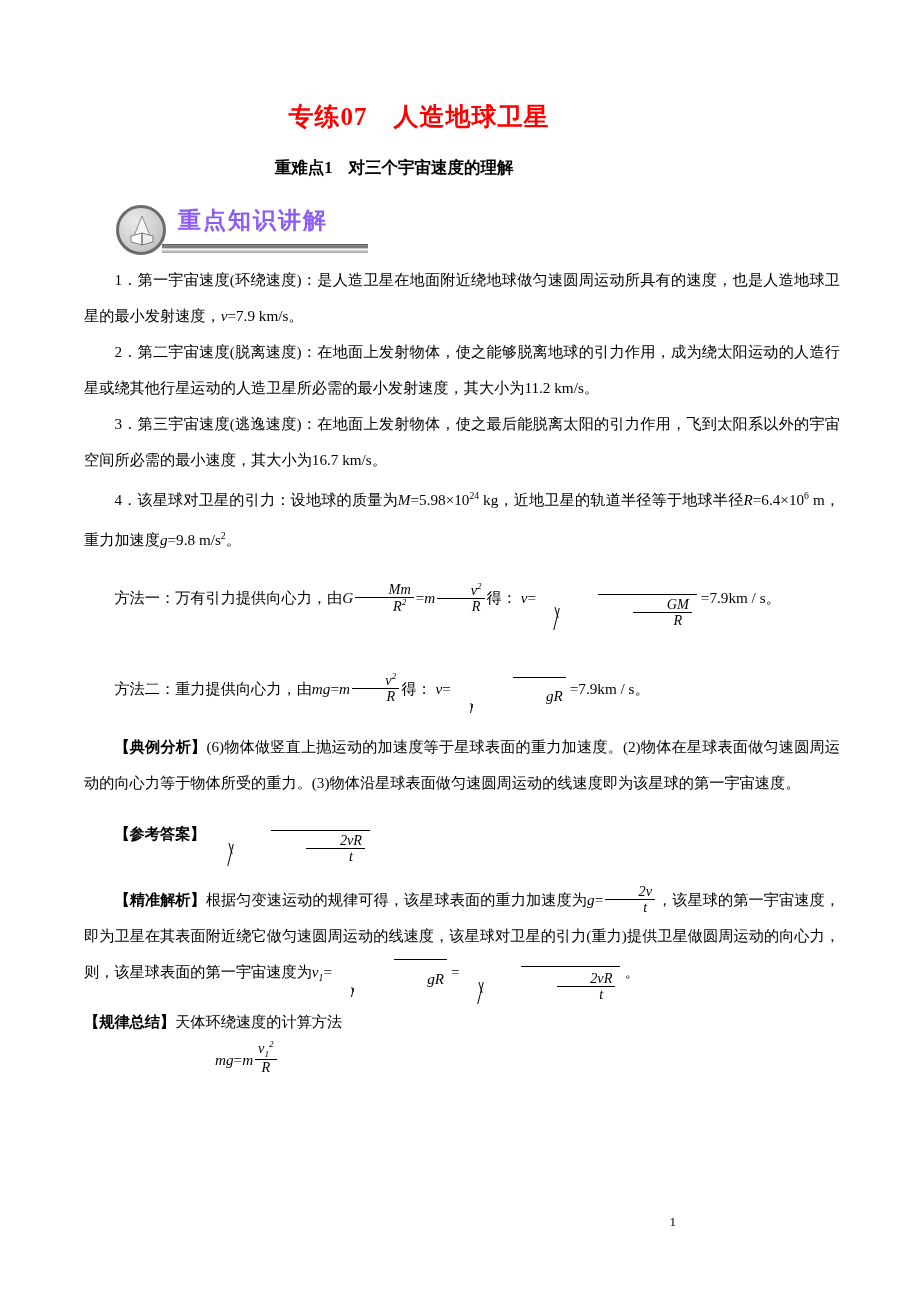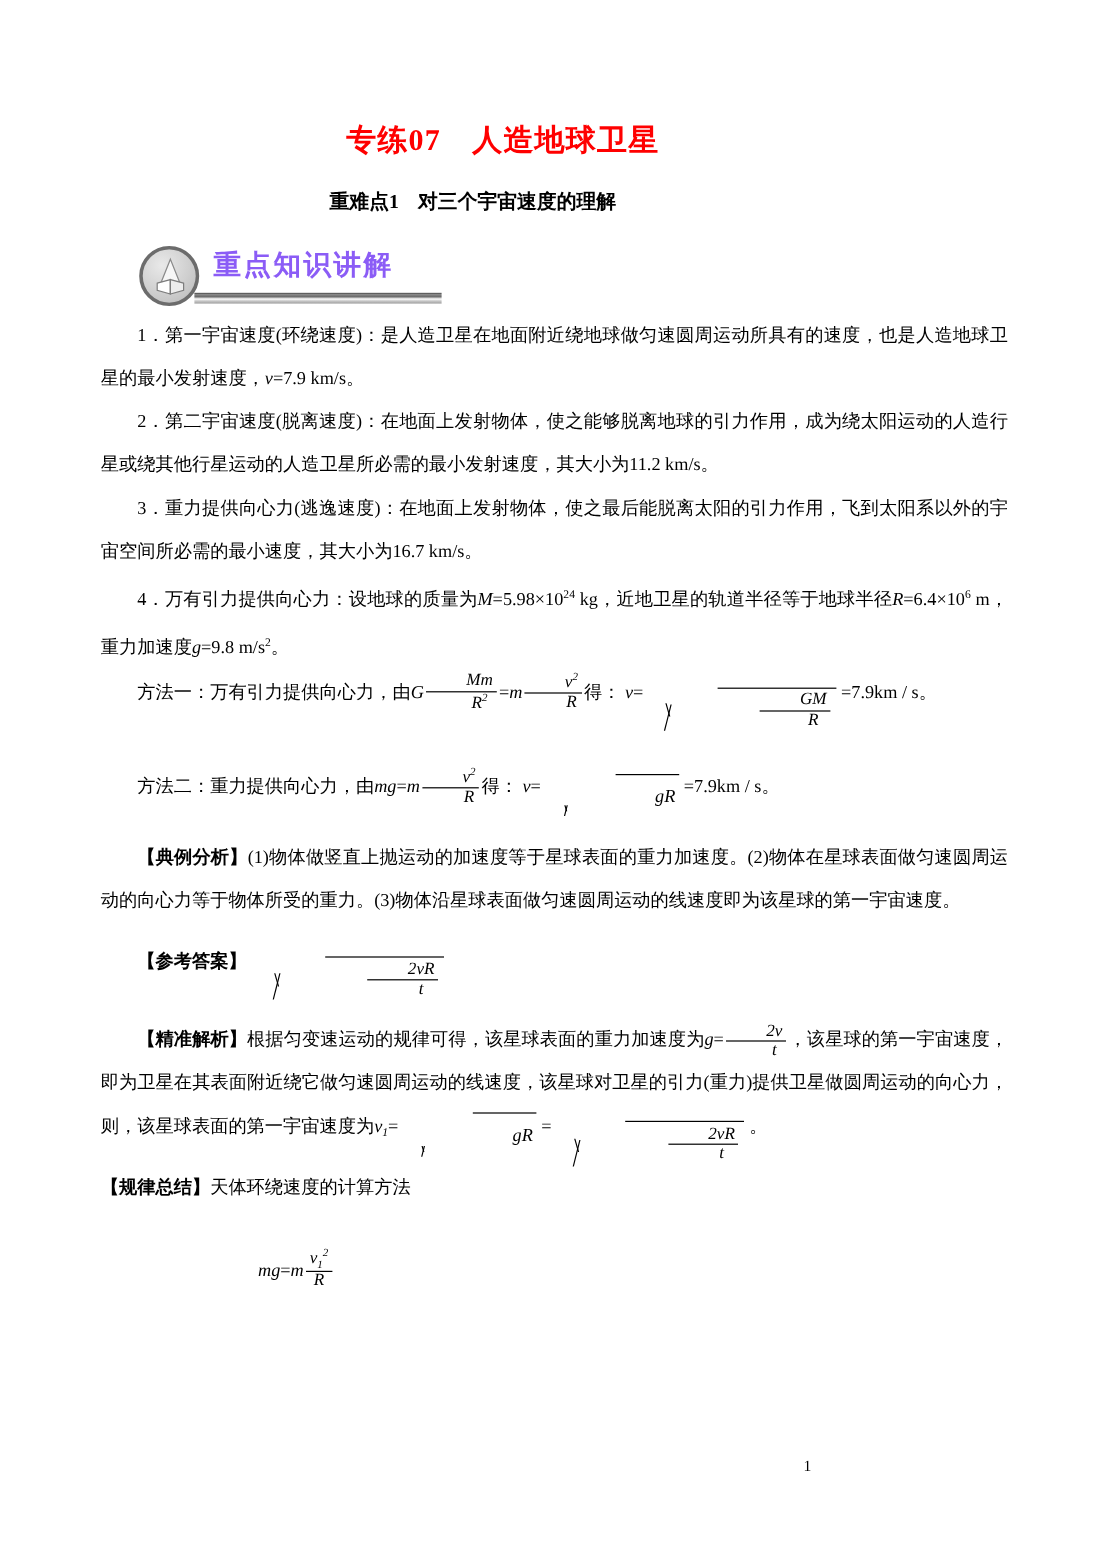--- a/index.html
+++ b/index.html
@@ -95,22 +95,22 @@
   sub { vertical-align:sub; }
 
   
   .fline {
     font-size:15.2px;
     line-height:34px;
     margin:0;
     text-indent:2em;
     white-space:nowrap;
   }
-  .fline.m1 { margin-top:2px; }
-  .fline.m2 { margin-top:30px; }
+  .fline.m1 { margin-top:23px; }
+  .fline.m2 { margin-top:42px; }
 
   
   .frac {
     display:inline-block;
     vertical-align:-0.52em;
     text-align:center;
     font-style:italic;
     margin:0 2px;
     line-height:1.08;
   }
@@ -186,34 +186,34 @@
     <div class="badge-text">重点知识讲解</div>
     <div class="badge-bar"></div>
   </div>
 
   <div class="body-area">
 
     <p class="para indent"><span>1．</span><span>第一宇宙速度(环绕速度)：是人造卫星在地面附近绕地球做匀速圆周运动所具有的速度，也是人造地球卫星的最小发射速度，</span><span class="it">v</span><span>=7.9</span>&nbsp;<span>km/s。</span></p>
 
     <p class="para indent"><span>2．</span><span>第二宇宙速度(脱离速度)：在地面上发射物体，使之能够脱离地球的引力作用，成为绕太阳运动的人造行星或绕其他行星运动的人造卫星所必需的最小发射速度，其大小为</span><span>11.2</span>&nbsp;<span>km/s。</span></p>
 
-    <p class="para indent"><span>3．</span><span>重力提供向心力(逃逸速度)：在地面上发射物体，使之最后能脱离太阳的引力作用，飞到太阳系以外的宇宙空间所必需的最小速度，其大小为</span><span>16.7</span>&nbsp;<span>km/s。</span></p>
-
-    <p class="para indent"><span>4．</span><span>万有引力提供向心力：设地球的质量为</span><span class="it">M</span><span>=5.98×10</span><sup>24</sup>&nbsp;<span>kg，近地卫星的轨道半径等于地球半径</span><span class="it">R</span><span>=6.4×10</span><sup>6</sup>&nbsp;<span>m，重力加速度</span><span class="it">g</span><span>=9.8</span>&nbsp;<span>m/s</span><sup>2</sup><span>。</span></p>
+    <p class="para indent"><span>3．</span><span>第三宇宙速度(逃逸速度)：在地面上发射物体，使之最后能脱离太阳的引力作用，飞到太阳系以外的宇宙空间所必需的最小速度，其大小为</span><span>16.7</span>&nbsp;<span>km/s。</span></p>
+
+    <p class="para indent"><span>4．</span><span>该星球对卫星的引力：设地球的质量为</span><span class="it">M</span><span>=5.98×10</span><sup>24</sup>&nbsp;<span>kg，近地卫星的轨道半径等于地球半径</span><span class="it">R</span><span>=6.4×10</span><sup>6</sup>&nbsp;<span>m，重力加速度</span><span class="it">g</span><span>=9.8</span>&nbsp;<span>m/s</span><sup>2</sup><span>。</span></p>
 
     <p class="fline m1"><span>方法一：</span><span>万有引力提供向心力，由</span><span class="it">G</span><span class="frac"><span class="num">Mm</span><span class="den"><span>R</span><sup>2</sup></span></span><span>=</span><span class="it">m</span><span class="frac"><span class="num"><span>v</span><sup>2</sup></span><span class="den">R</span></span><span>得：</span>&nbsp;<span class="it">v</span><span>=</span><span class="sqrt sqrt-tall"><span class="rad"><span class="bar"><span class="frac"><span class="num">GM</span><span class="den">R</span></span></span></span></span><span>=</span><span class="mathup">7.9km / s</span><span>。</span></p>
 
     <p class="fline m2"><span>方法二：</span><span>重力提供向心力，由</span><span class="it">mg</span><span>=</span><span class="it">m</span><span class="frac"><span class="num"><span>v</span><sup>2</sup></span><span class="den">R</span></span><span>得：</span>&nbsp;<span class="it">v</span><span>=</span><span class="sqrt"><span class="rad"><span class="bar it">gR</span></span></span><span>=</span><span class="mathup">7.9km / s</span><span>。</span></p>
 
     <div class="spacer-sm"></div>
 
 
     <div class="spacer-sm"></div>
 
-    <p class="para indent"><b>【典例分析】</b><span>(1)物体做竖直上抛运动的加速度等于星球表面的重力加速度。(2)物体在星球表面做匀速圆周运动的向心力等于物体所受的重力。(3)物体沿星球表面做匀速圆周运动的线速度即为该星球的第一宇宙速度。</span></p>
+    <p class="para indent"><b>【典例分析】</b><span>(6)物体做竖直上抛运动的加速度等于星球表面的重力加速度。(2)物体在星球表面做匀速圆周运动的向心力等于物体所受的重力。(3)物体沿星球表面做匀速圆周运动的线速度即为该星球的第一宇宙速度。</span></p>
 
     <div class="spacer-md"></div>
 
     <p class="ans-row"><b>【参考答案】</b>&nbsp;<span class="sqrt sqrt-tall"><span class="rad"><span class="bar"><span class="frac"><span class="num it">2vR</span><span class="den it">t</span></span></span></span></span></p>
 
     <div class="spacer-md"></div>
 
     <p class="para indent"><b>【精准解析】</b><span>根据匀变速运动的规律可得，该星球表面的重力加速度为</span><span class="it">g</span><span>=</span><span class="frac"><span class="num it">2v</span><span class="den it">t</span></span><span>，该星球的第一宇宙速度，即为卫星在其表面附近绕它做匀速圆周运动的线速度，该星球对卫星的引力(重力)提供卫星做圆周运动的向心力，则</span><span>，该星球表面的第一宇宙速度为</span><span class="it"><span>v</span><sub>1</sub></span><span>=</span><span class="sqrt"><span class="rad"><span class="bar it">gR</span></span></span><span>=</span><span class="sqrt sqrt-tall"><span class="rad"><span class="bar"><span class="frac"><span class="num it">2vR</span><span class="den it">t</span></span></span></span></span><span>。</span></p>
 
     <p class="para tight"><b>【规律总结】</b><span>天体环绕速度的计算方法</span></p>

